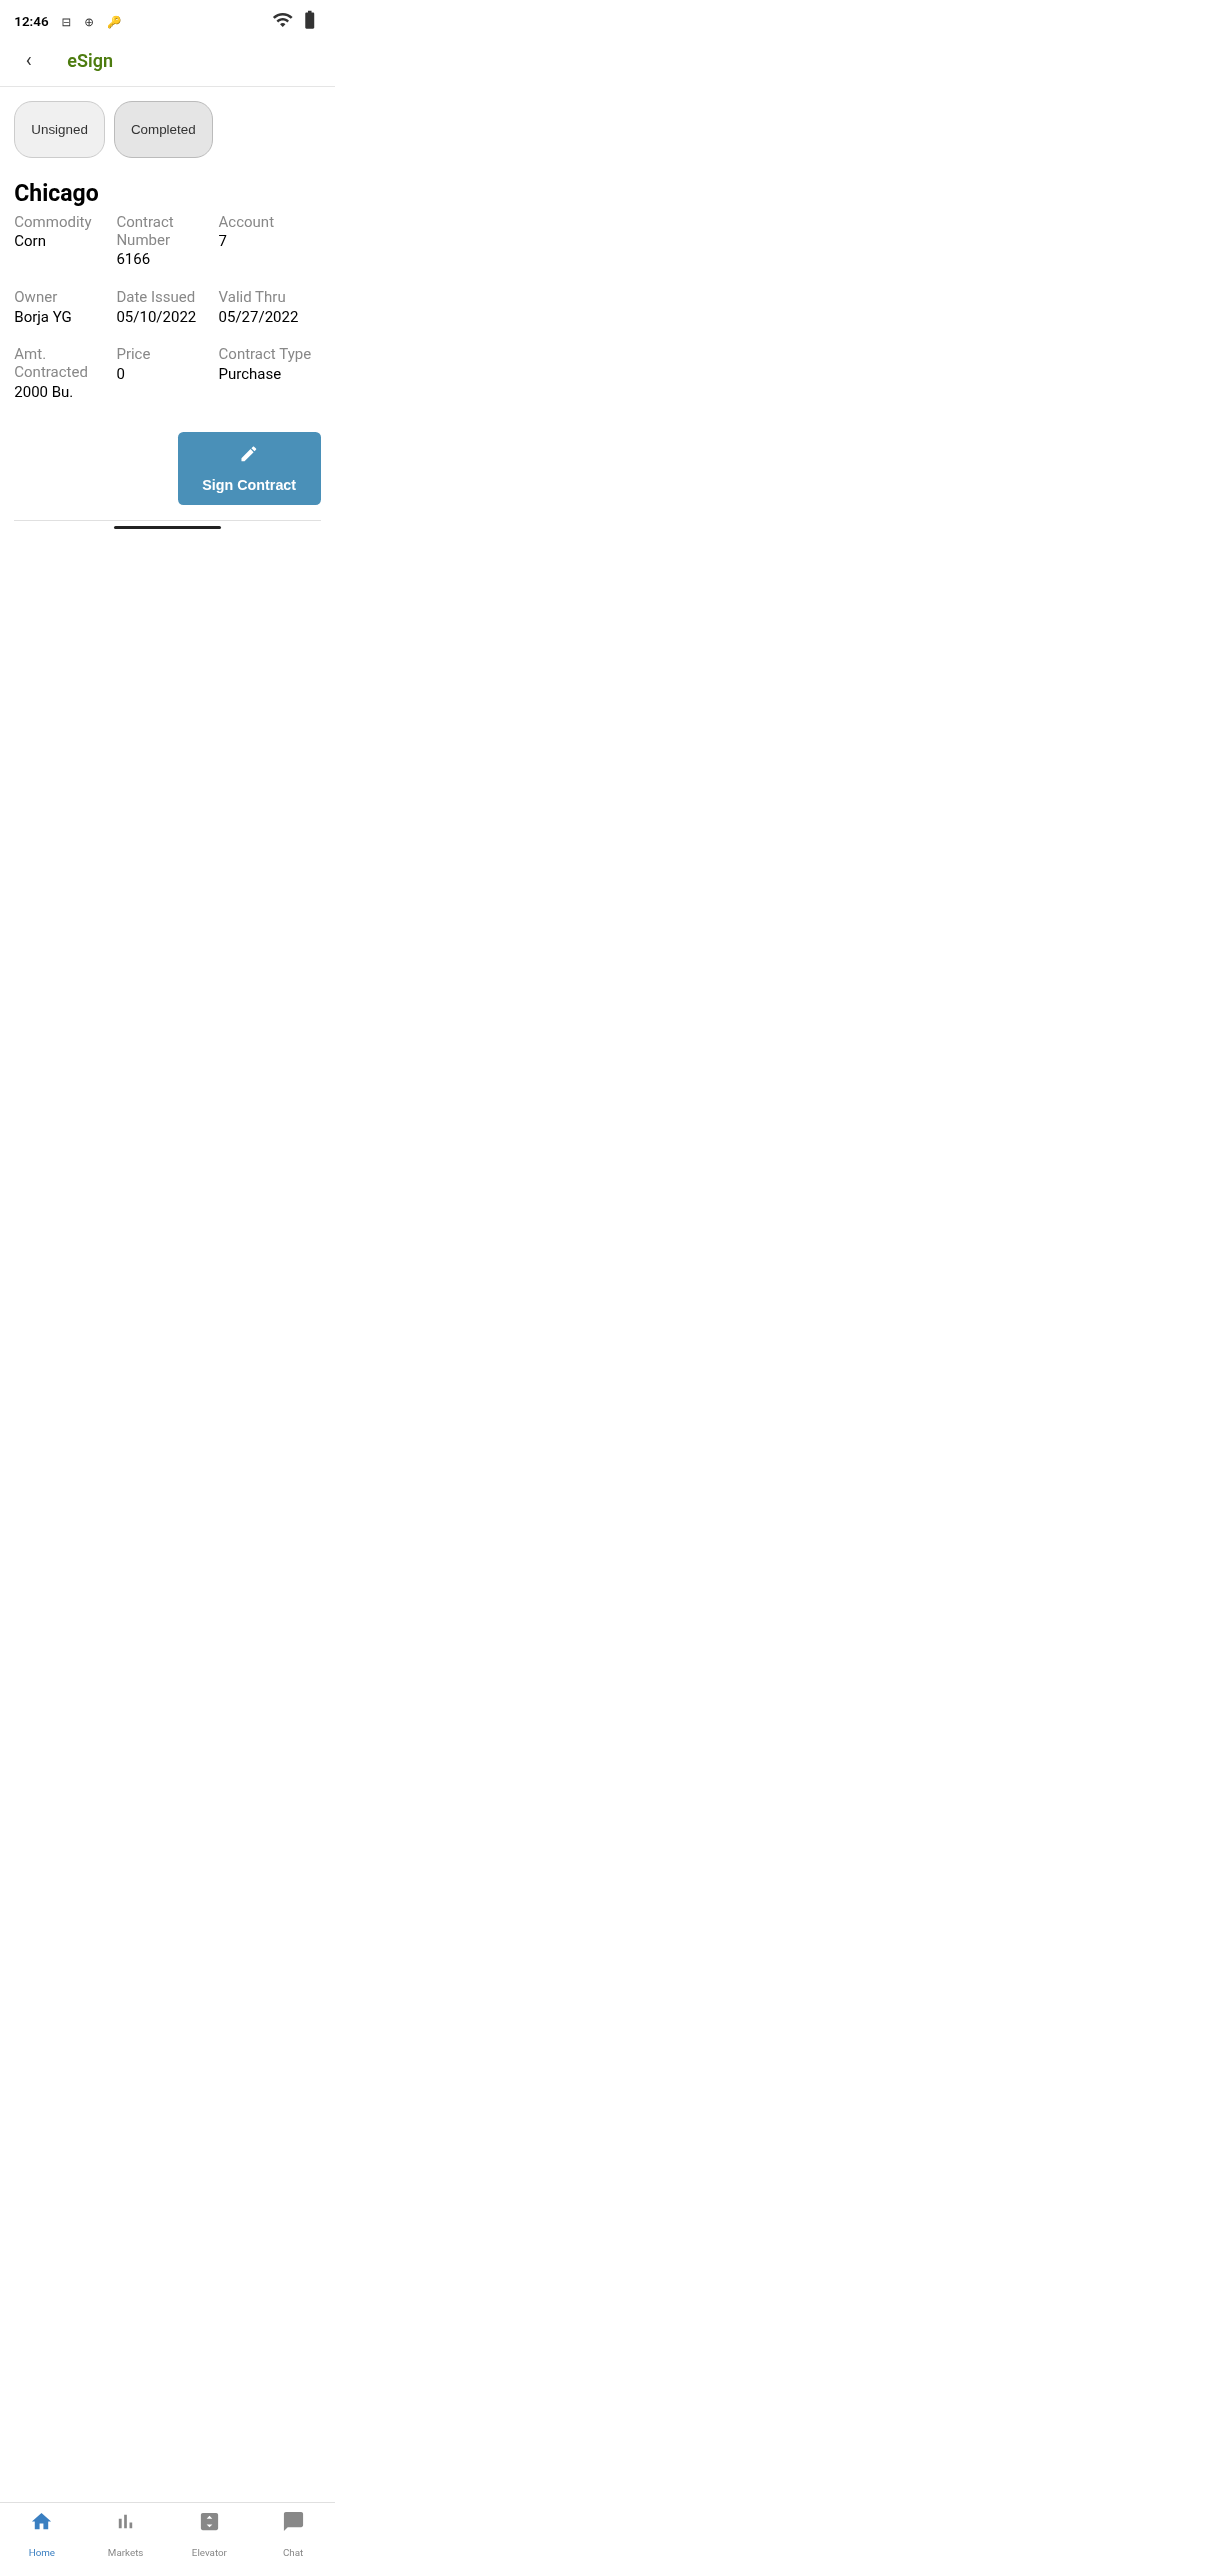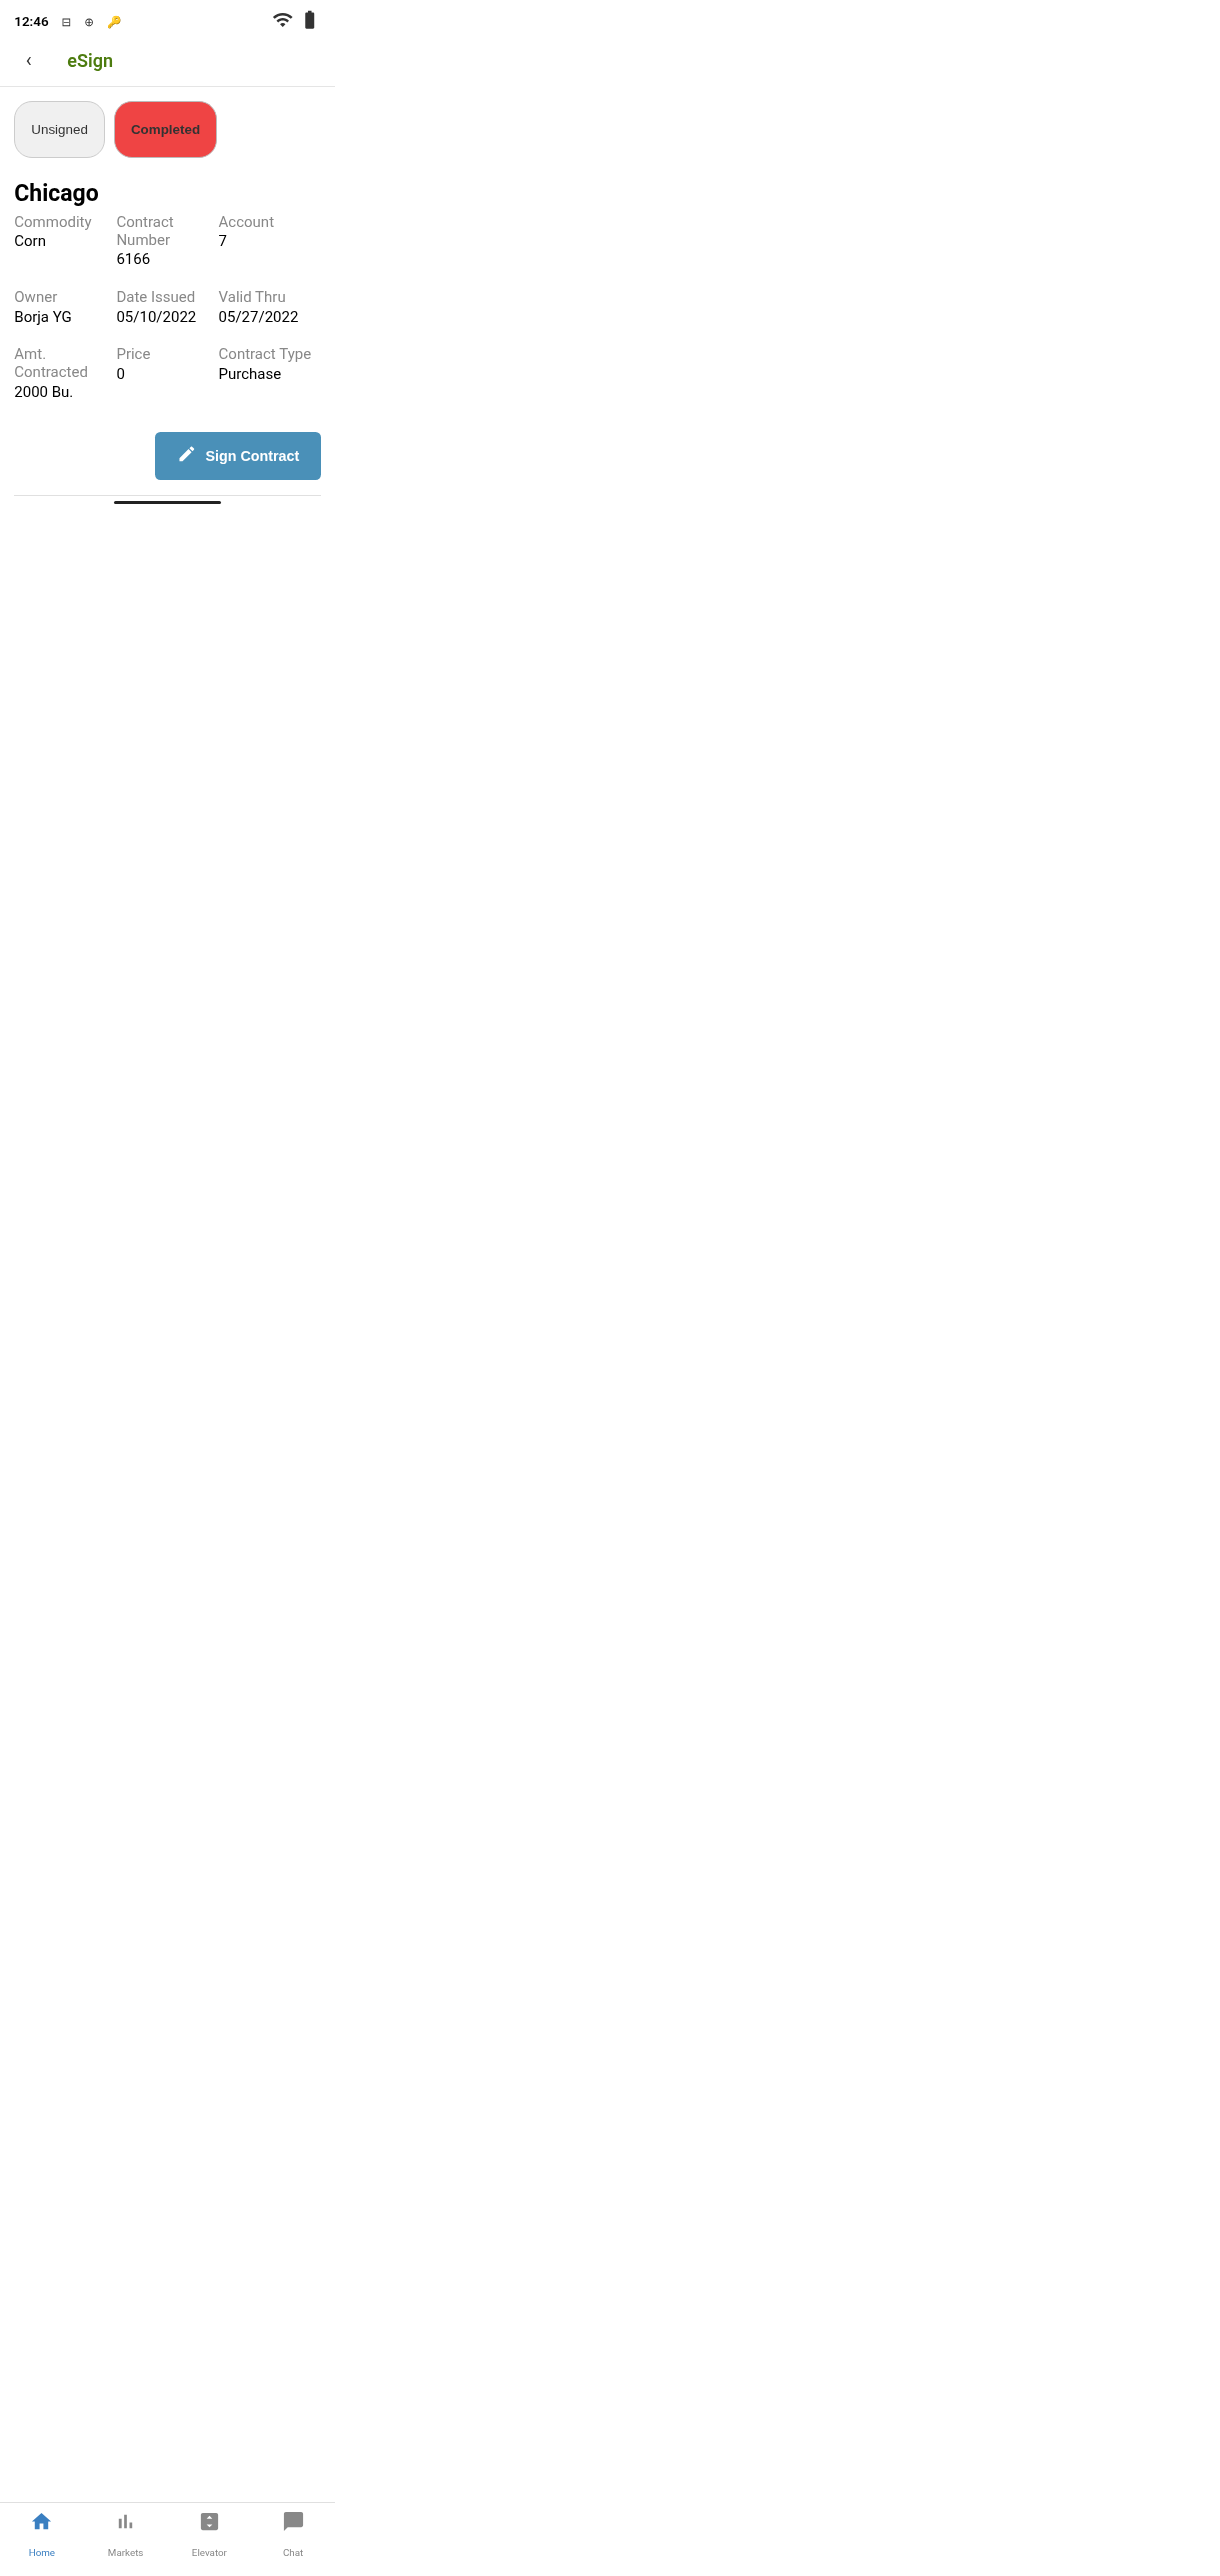--- a/index.html
+++ b/index.html
@@ -89,23 +89,22 @@
       border-radius: 18px;
       border: 1.3px solid #ccc;
       background: #f0f0f0;
       font-size: 13.4px;
       color: #333;
       cursor: pointer;
       font-weight: 400;
     }
 
     .tab-btn.active {
-      background: #ef4444;
+      background: #e5e5e5;
       border-color: #bbb;
-      font-weight: bold;
     }
 
     .content {
       padding: 14.3px 14.3px 0;
     }
 
     .location-title {
       font-size: 23px;
       font-weight: 700;
       color: #000;
@@ -150,20 +149,21 @@
       border-radius: 5.4px;
       padding: 12.5px 21.5px;
       font-size: 14.3px;
       font-weight: 600;
       display: flex;
       align-items: center;
       gap: 9px;
       cursor: pointer;
       min-width: 143px;
       justify-content: center;
+      flex-direction: column;
     }
 
     .sign-icon {
       font-size: 16px;
     }
 
     .bottom-separator {
       height: 0.9px;
       background: #e0e0e0;
       margin: 0 0 0 0;

